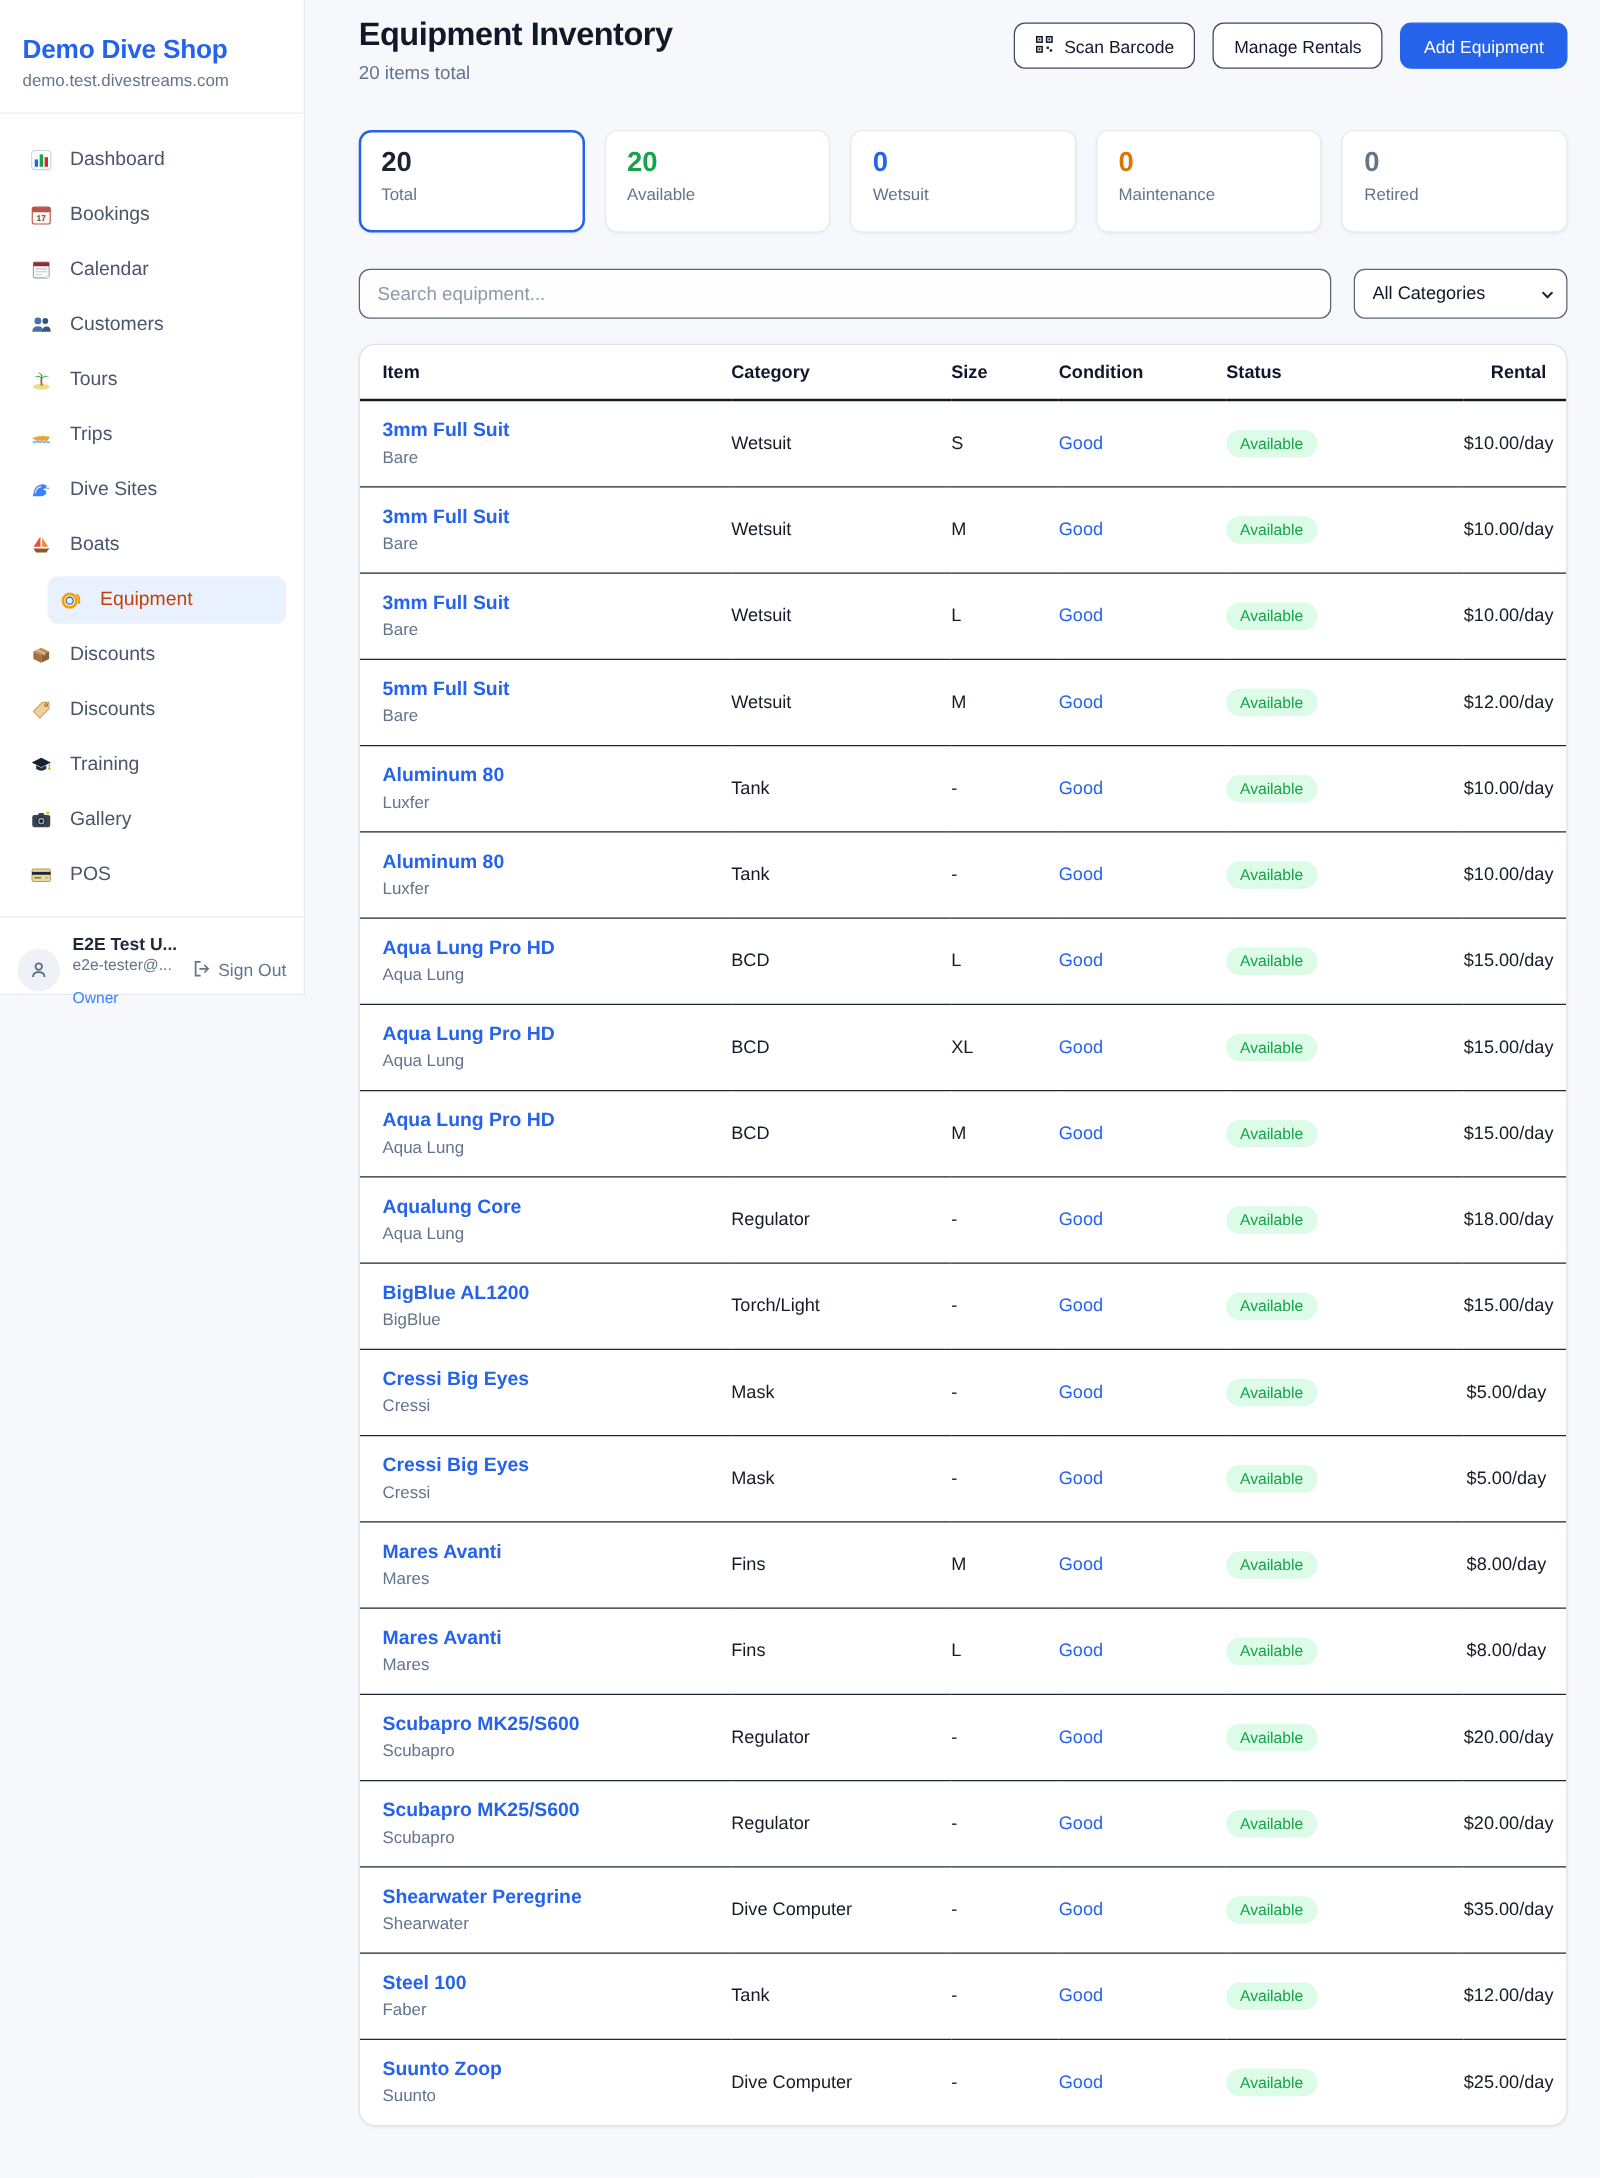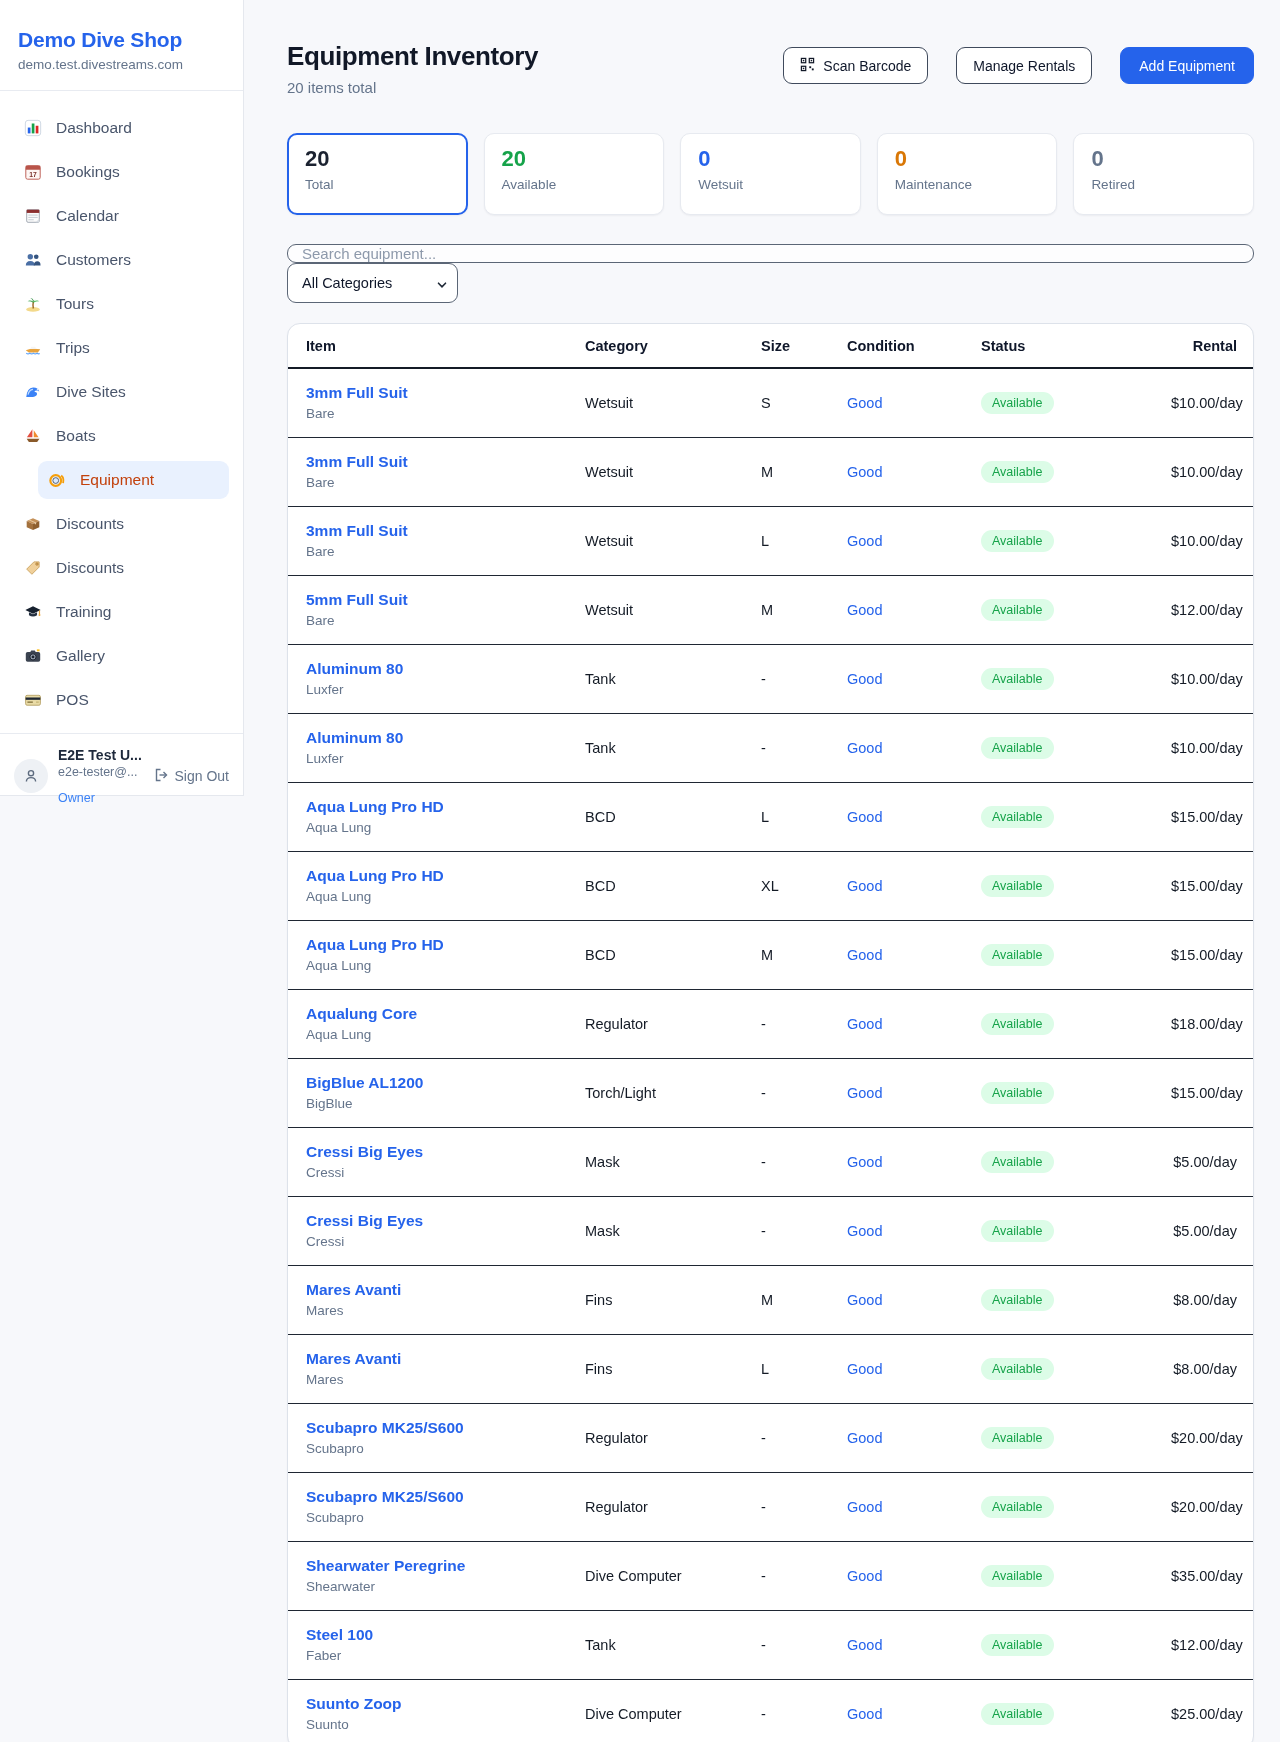--- a/index.html
+++ b/index.html
@@ -40,41 +40,41 @@
   .u-name { font-size:14px; font-weight:bold; color:#1e293b; white-space:nowrap; }
   .u-email { font-size:12.5px; color:#64748b; margin-top:2px; white-space:nowrap; }
   .u-role { font-size:12.5px; color:#3b82f6; margin-top:12px; }
   .signout {
     margin-left:auto; display:flex; align-items:center; gap:6px;
     color:#64748b; font-size:14px; cursor:pointer; white-space:nowrap;
   }
 
   
   .main { position:absolute; left:287px; top:0; width:967px; }
-  .page-header { display:flex; align-items:flex-start; margin-top:41px; }
+  .page-header { display:flex; align-items:flex-start; margin-top:12px; }
   .ph-title { font-size:26px; font-weight:800; color:#111827; letter-spacing:-0.4px; }
   .ph-sub { margin-top:7px; font-size:15px; color:#64748b; }
-  .ph-actions { margin-left:auto; display:flex; gap:28px; margin-top:6px;padding-left:21px; }
+  .ph-actions { margin-left:auto; display:flex; gap:14px; margin-top:6px;padding-left:21px; }
   .btn {
     height:37px; display:flex; align-items:center; gap:8px; padding:0 16px;
     border-radius:9px; background:#ffffff; border:1px solid #3f4a5c;
     font-size:14px; color:#0f172a; cursor:pointer; font-weight:500;
   }
   .btn-primary { background:#2563eb; border:1px solid #2563eb; color:#ffffff; font-weight:500; padding:0 18px; }
 
   .stats { display:flex; gap:16px; margin-top:37px; }
   .stat-card {
     flex:1; height:82px; background:#ffffff; border:1px solid #e7eaf0; border-radius:10px;
     padding:13px 17px; box-shadow:0 1px 2px rgba(16,24,40,.05);
   }
   .stat-card.selected { border:2px solid #2563eb; padding:12px 16px; }
   .stat-value { font-size:22px; font-weight:bold; line-height:1.1; }
   .stat-label { margin-top:6px; font-size:13.5px; color:#64748b; }
 
-  .filters { display:flex; gap:0; margin-top:29px;flex-direction:column; }
+  .filters { display:flex; gap:18px; margin-top:29px; }
   .search {
     flex:1; height:40px; border:1px solid #5b6676; border-radius:9px; background:#fdfdfe;
     padding:0 14px; font-size:15px; color:#0f172a; font-family:inherit; outline:none;
   }
   .search::placeholder { color:#8d99ab; }
   .sel-wrap { position:relative; width:171px; flex:none; }
   .sel {
     width:100%; height:40px; border:1px solid #5b6676; border-radius:9px; background:#ffffff;
     font-size:14.5px; color:#0f172a; padding:0 30px 0 14px; font-family:inherit;
     appearance:none; -webkit-appearance:none; outline:none; cursor:pointer;

